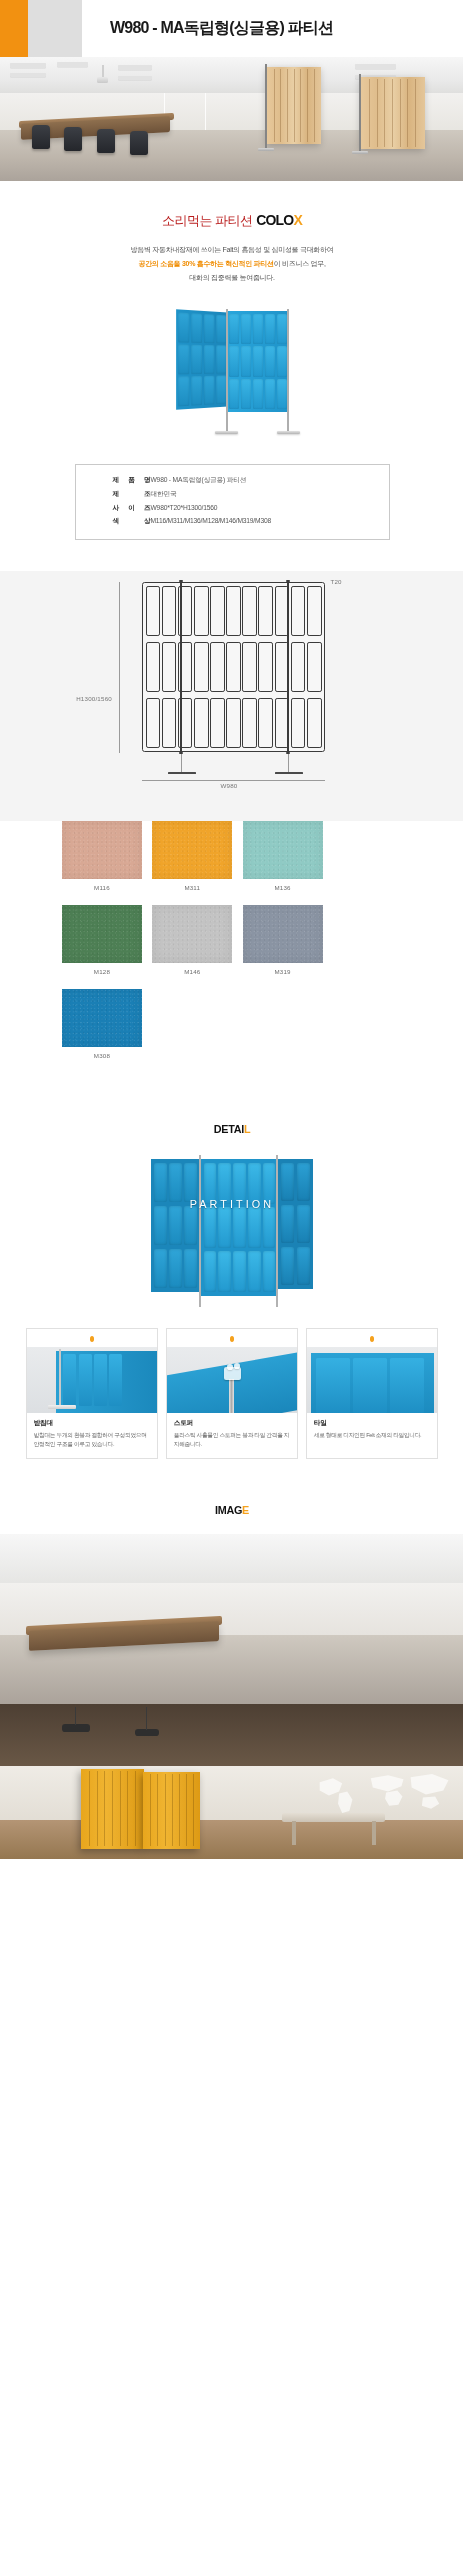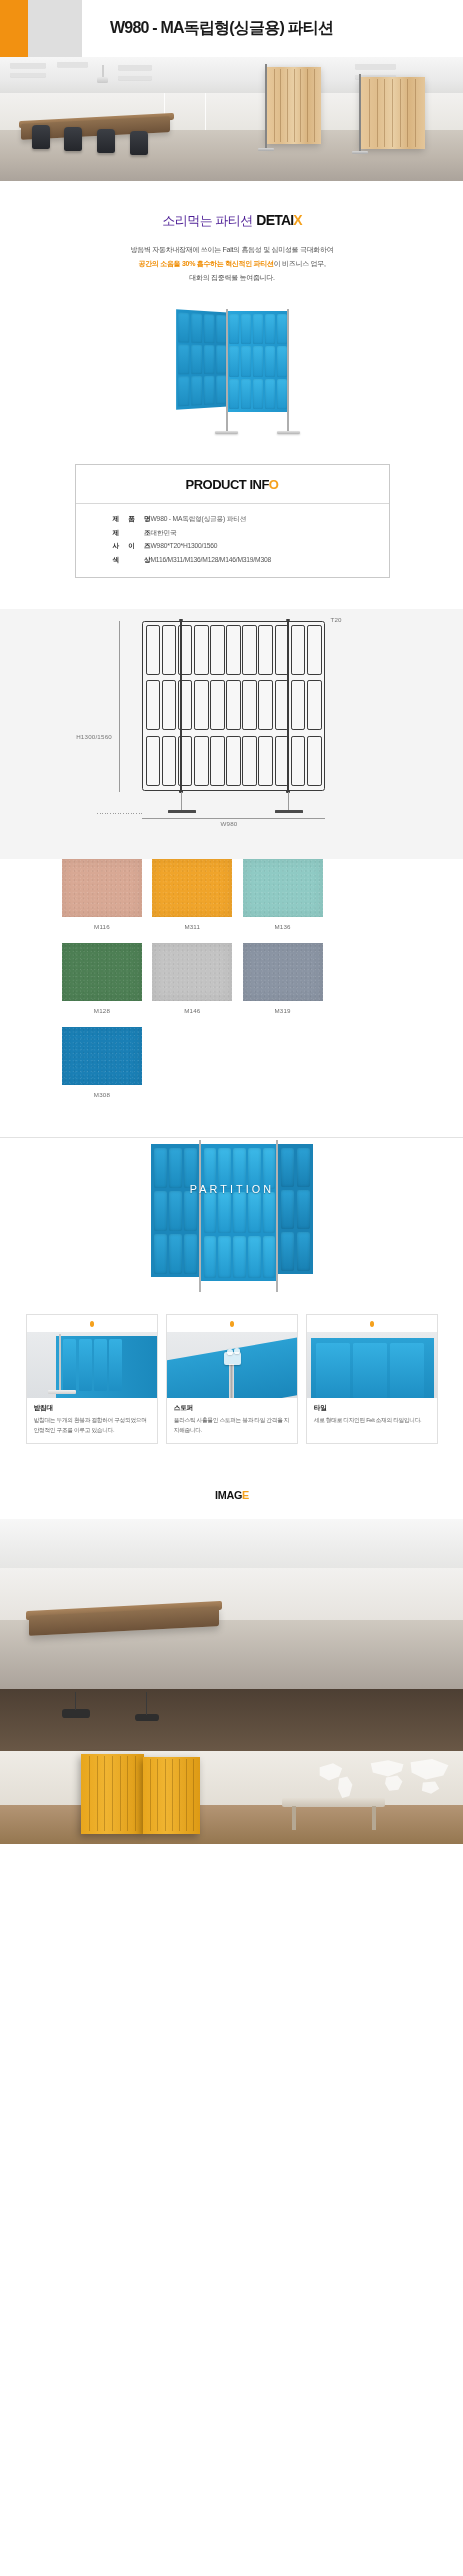--- a/index.html
+++ b/index.html
@@ -107,21 +107,21 @@
     position:absolute; width:15.5px; height:2.6px; border-radius:1px;
     background:linear-gradient(180deg,#d7d7d7,#a9a9a9);
   }
 
   
   .intro { padding:31px 0 21.6px; text-align:center; background:#fff; }
   .intro-head {
     font-size:13px; letter-spacing:-0.5px; margin-bottom:13.4px;
     display:flex; justify-content:center; align-items:baseline; gap:3.6px;
   }
-  .intro-head .ko { color:#4c1d95; font-weight:normal; }
+  .intro-head .ko { color:#b91c1c; font-weight:normal; }
   .intro-head .brand { font-weight:bold; font-size:14px; color:#111; letter-spacing:-0.8px; }
   .intro-head .brand .x { color:#f5a11d; }
   .intro-copy { font-size:7px; line-height:1.95; color:#4d4d4d; letter-spacing:-0.3px; }
   .intro-copy .hl { color:#f08c00; font-weight:bold; }
 
   
   .render-wrap { padding:5.2px 0 24px; background:#fff; display:flex; justify-content:center; }
   .render {
     position:relative; width:118px; height:129px;
   }
@@ -339,21 +339,21 @@
         <div class="slat" style="left:46px;"></div>
       <div class="slat" style="left:54px;"></div>
     </div>
     <div class="wpost" style="left:359px;top:16.5px;height:80px;"></div>
     <div class="wfoot" style="left:352px;top:94px;"></div>
   </div>
 
   <div class="intro">
     <div class="intro-head">
       <span class="ko">소리먹는 파티션</span>
-      <span class="brand"><span>DETAI</span><span class="x">X</span></span>
+      <span class="brand"><span>COLO</span><span class="x">X</span></span>
     </div>
     <div class="intro-copy">
       <div>방음벽 자동차내장재에 쓰이는 Falt의 흡음성 및 심미성을 극대화하여</div>
       <div><span class="hl">공간의 소음을 30% 흡수하는 혁신적인 파티션</span><span>이 비즈니스 업무,</span></div>
       <div>대화의 집중력을 높여줍니다.</div>
     </div>
   </div>
 
   <div class="render-wrap">
     <div class="render">
@@ -402,21 +402,20 @@
       </div>
       <div class="post" style="left:53px;"></div>
       <div class="post" style="left:114px;"></div>
       <div class="foot" style="left:42px;top:120px;"></div>
       <div class="foot" style="left:104px;top:120px;"></div>
     </div>
   </div>
 
   <div class="pinfo-wrap">
     <div class="pinfo">
-      <div class="pinfo-title"><span>PRODUCT INF</span><span class="o">O</span></div>
       <div class="pinfo-body">
         <div class="prow">
           <div class="plabel">
               <span>제</span>
               <span>품</span>
               <span>명</span>
             </div>
           <div class="pvalue">W980 - MA독립형(싱글용) 파티션</div>
         </div>
         <div class="prow">
@@ -548,20 +547,21 @@
       <div class="swatch">
         <div class="chip" style="background:#1a7fb5;"></div>
         <div class="chip-label">M308</div>
       </div>
     </div>
   </div>
 
   <div class="divider"></div>
 
   <div class="detail-sec">
+    <div class="sec-head"><span>DETAI</span><span class="ac">L</span></div>
 
     <div class="detail-hero">
       <div class="dhero">
         <div class="dpan dp-left">
           <div class="drow">
               <div class="dtile"></div>
               <div class="dtile"></div>
               <div class="dtile"></div>
             </div>
           <div class="drow">

